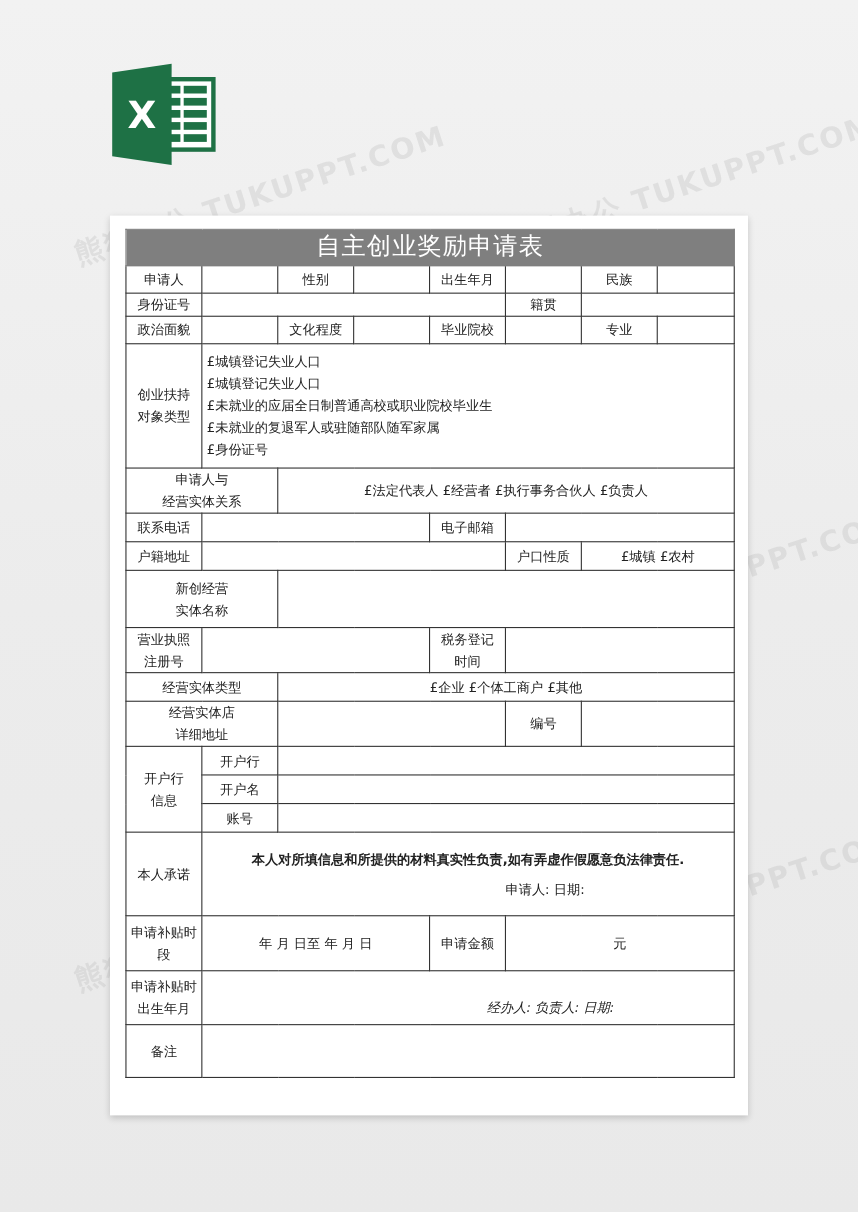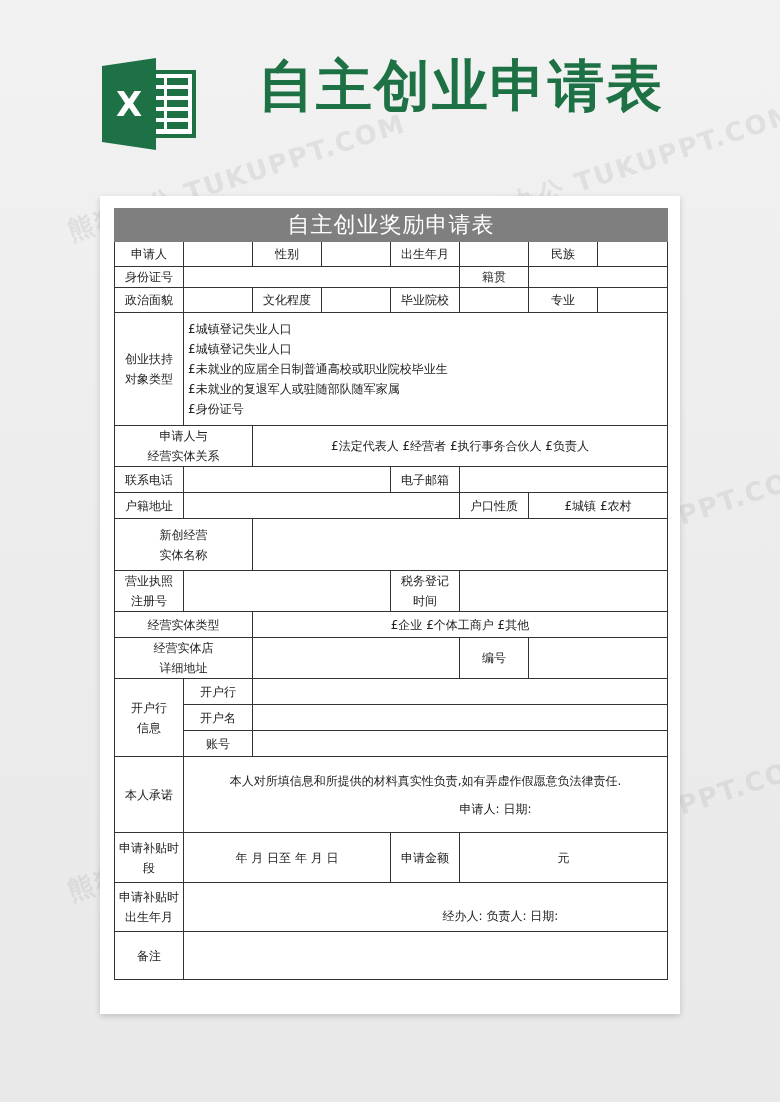--- a/index.html
+++ b/index.html
@@ -39,23 +39,23 @@
   table.form td {
     border: 1.5px solid #333; text-align: center; vertical-align: middle;
     padding: 0 2px; line-height: 20px; font-family: "DejaVu Sans", sans-serif;
   }
   table.form td.title {
     background: #7f7f7f; color: #fff; font-size: 22px; height: 33px;
     border: 1.5px solid #7f7f7f; letter-spacing: 1px;
   }
   td.left { text-align: left !important; padding-left: 4px !important; }
   .opt-list div { line-height: 20px; }
-  .pledge-text { display: block; margin-bottom: 8px; }
+  .pledge-text { display: block; margin-bottom: 8px; font-weight: bold; }
   .sig-line { display: block; padding-left: 140px; }
-  .review-line { display: block; padding-left: 150px; padding-top: 18px; }
+  .review-line { display: block; padding-left: 150px; padding-top: 18px; font-style: italic; }
 </style>
 </head>
 <body>
 
 <div class="banner">
   <svg class="logo" viewBox="0 0 100 96">
     <rect x="44" y="14" width="52" height="68" fill="#1e7145"></rect>
     <rect x="48" y="18" width="44" height="60" fill="#fff"></rect>
     <g fill="#1e7145">
       <rect x="52" y="22" width="12" height="7"></rect>
@@ -65,21 +65,20 @@
       <rect x="52" y="44" width="12" height="7"></rect>
         <rect x="67" y="44" width="21" height="7"></rect>
       <rect x="52" y="55" width="12" height="7"></rect>
         <rect x="67" y="55" width="21" height="7"></rect>
       <rect x="52" y="66" width="12" height="7"></rect>
         <rect x="67" y="66" width="21" height="7"></rect>
     </g>
     <polygon points="2,10 56,2 56,94 2,86" fill="#1e7145"></polygon>
     <text x="29" y="60" font-family="DejaVu Sans, sans-serif" font-size="34" font-weight="bold" fill="#fff" text-anchor="middle">X</text>
   </svg>
-  <div class="banner-title">自主创业申请表</div>
 </div>
 
 <div class="watermark" style="left:60px;top:160px;">熊猫办公 TUKUPPT.COM</div>
 <div class="watermark" style="left:450px;top:150px;">熊猫办公 TUKUPPT.COM</div>
 <div class="watermark" style="left:250px;top:470px;">熊猫办公 TUKUPPT.COM</div>
 <div class="watermark" style="left:470px;top:510px;">熊猫办公 TUKUPPT.COM</div>
 <div class="watermark" style="left:60px;top:820px;">熊猫办公 TUKUPPT.COM</div>
 <div class="watermark" style="left:470px;top:800px;">熊猫办公 TUKUPPT.COM</div>
 
 <div class="paper">

